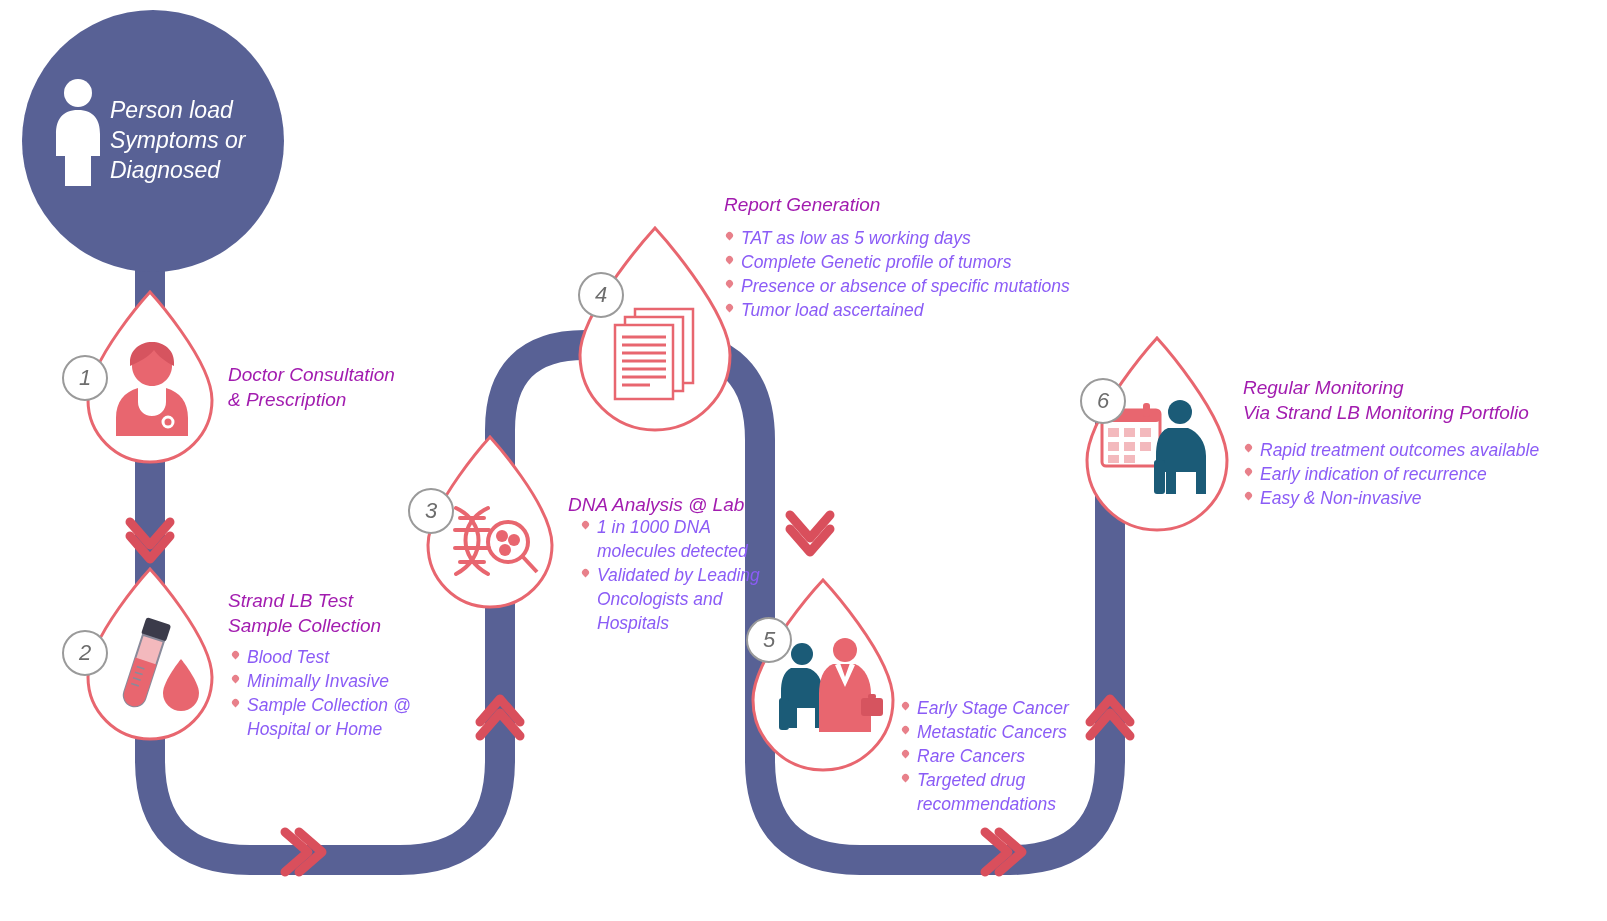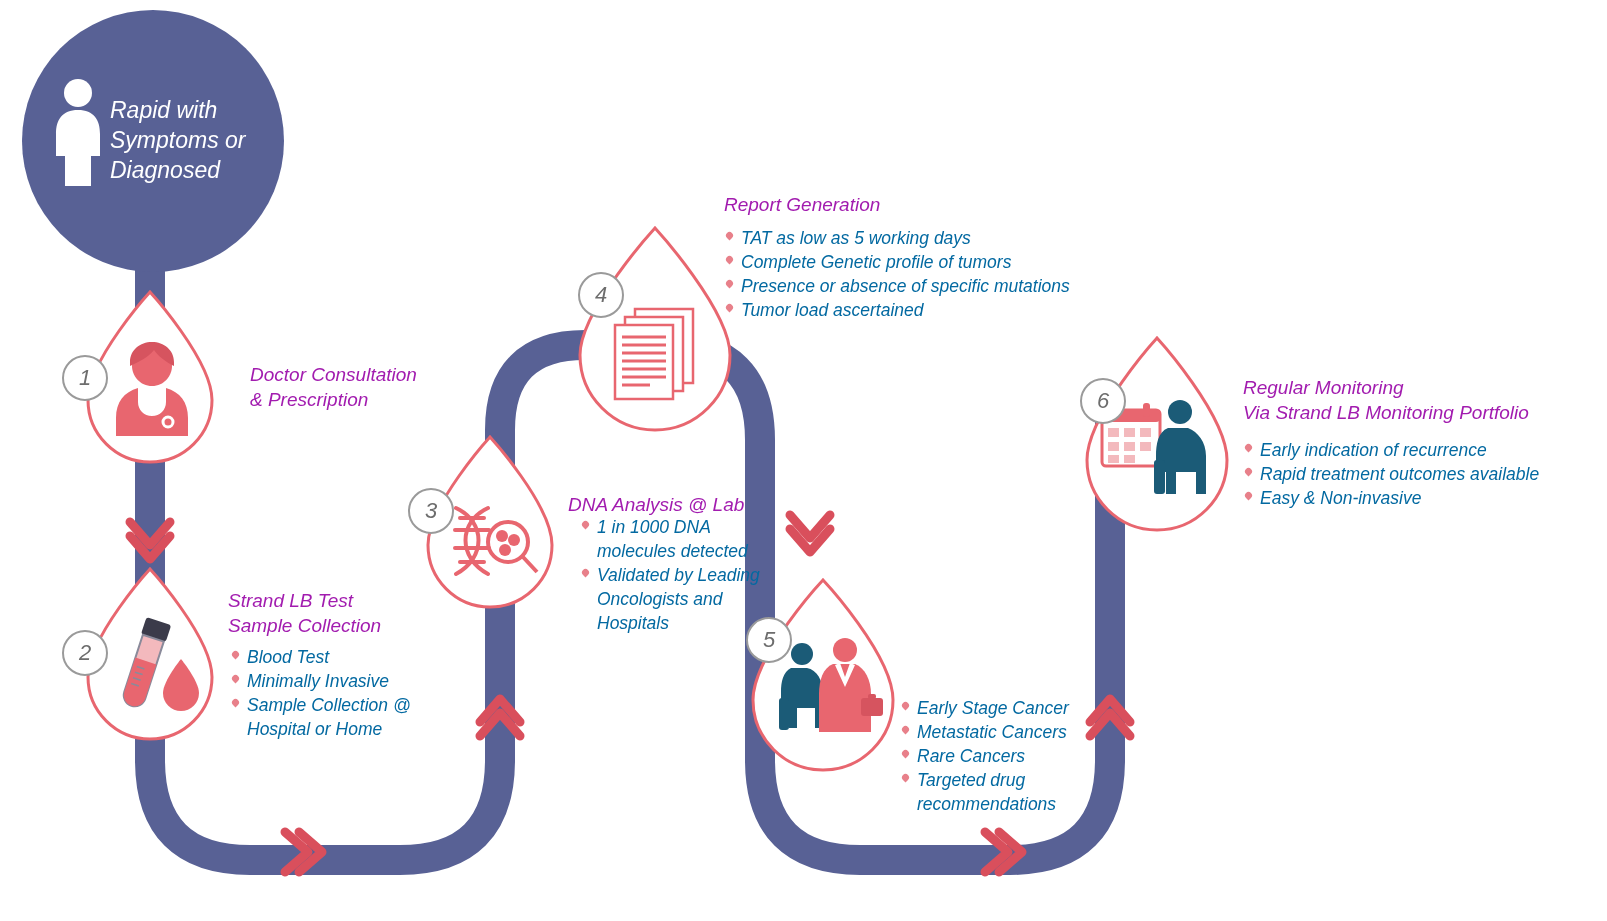--- a/index.html
+++ b/index.html
@@ -82,21 +82,21 @@
   .bullets {
     position: absolute;
     z-index: 5;
     margin: 0;
     padding: 0;
     list-style: none;
   }
   .bullets li {
     position: relative;
     padding-left: 17px;
-    color: #0369a1;
+    color: #8b5cf6;
     font-style: italic;
     font-size: 17.5px;
     line-height: 24px;
     white-space: pre-line;
   }
   .bullets li::before {
     content: "";
     position: absolute;
     left: 2px; top: 6px;
     width: 7px; height: 7px;
@@ -154,21 +154,21 @@
       <path d="M985 832 L1008 852 L985 872"></path>
       <path d="M999 832 L1022 852 L999 872"></path>
     </g>
   </svg>
 
   <div class="abs person-circle"></div>
   <svg class="person-glyph" viewBox="0 0 56 110">
     <circle cx="28" cy="15" r="14" fill="#ffffff"></circle>
     <path d="M28 32 C12 32 6 42 6 56 L6 78 L15 78 L15 108 L41 108 L41 78 L50 78 L50 56 C50 42 44 32 28 32 Z" fill="#ffffff"></path>
   </svg>
-  <div class="person-label">Rapid with
+  <div class="person-label">Person load
 Symptoms or
 Diagnosed</div>
 
   <svg id="drop-layer" viewBox="0 0 1607 921">
     <g fill="#ffffff" stroke="#e8666f" stroke-width="3">
 
       <path d="M150 292 C150 292 88 360 88 400 A62 62 0 1 0 212 400 C212 360 150 292 150 292 Z"></path>
 
       <path d="M150 569 C150 569 88 637 88 677 A62 62 0 1 0 212 677 C212 637 150 569 150 569 Z"></path>
 
@@ -187,21 +187,21 @@
     <g fill="#e8666f">
       <path d="M44 6 C32 6 24 14 24 26 C24 36 32 46 44 46 C56 46 64 36 64 26 C64 14 56 6 44 6 Z"></path>
       <path d="M22 22 C22 10 32 2 44 2 C56 2 66 10 66 22 L66 26 C58 22 50 16 46 10 C40 18 30 22 22 26 Z" fill="#d6545f"></path>
       <path d="M30 48 C16 52 8 62 8 78 L8 96 L80 96 L80 78 C80 62 72 52 58 48 L58 62 C58 70 52 76 44 76 C36 76 30 70 30 62 Z"></path>
     </g>
     <g fill="#ffffff">
       <path d="M34 50 L44 72 L54 50 L49 48 L44 62 L39 48 Z"></path>
       <circle cx="60" cy="82" r="5" fill="none" stroke="#ffffff" stroke-width="3"></circle>
     </g>
   </svg>
-  <div class="title" style="left:228px; top:362px;margin-left:22px;">Doctor Consultation
+  <div class="title" style="left:228px; top:362px;">Doctor Consultation
 &amp; Prescription</div>
 
   <div class="badge" style="left:62px; top:630px;">2</div>
   <svg class="icon-host" style="left:105px; top:615px; width:100px; height:105px;" viewBox="0 0 100 105">
     <g transform="rotate(18 40 52)">
       <rect x="26" y="4" width="26" height="18" rx="3" fill="#3b3b4a"></rect>
       <path d="M28 22 L50 22 L50 82 A11 11 0 0 1 28 82 Z" fill="#f3b9bd" stroke="#8a8a9a" stroke-width="2"></path>
       <path d="M28 46 L50 46 L50 82 A11 11 0 0 1 28 82 Z" fill="#e8666f"></path>
       <g stroke="#8a8a9a" stroke-width="1.6">
         <line x1="32" y1="54" x2="40" y2="54"></line>
@@ -327,18 +327,18 @@
 
     <g fill="#1b5b77">
       <circle cx="82" cy="14" r="12"></circle>
       <path d="M70 30 C60 34 58 46 58 58 L58 74 L68 74 L68 96 L78 96 L78 74 L98 74 L98 96 L108 96 L108 58 C108 44 100 34 90 30 Z"></path>
       <rect x="56" y="62" width="11" height="34" rx="3"></rect>
     </g>
   </svg>
   <div class="title" style="left:1243px; top:375px;">Regular Monitoring
 Via Strand LB Monitoring Portfolio</div>
   <ul class="bullets" style="left:1243px; top:438px; width:350px;">
+    <li>Rapid treatment outcomes available</li>
     <li>Early indication of recurrence</li>
-    <li>Rapid treatment outcomes available</li>
     <li>Easy &amp; Non-invasive</li>
   </ul>
 
 </div>
 
 </body></html>

